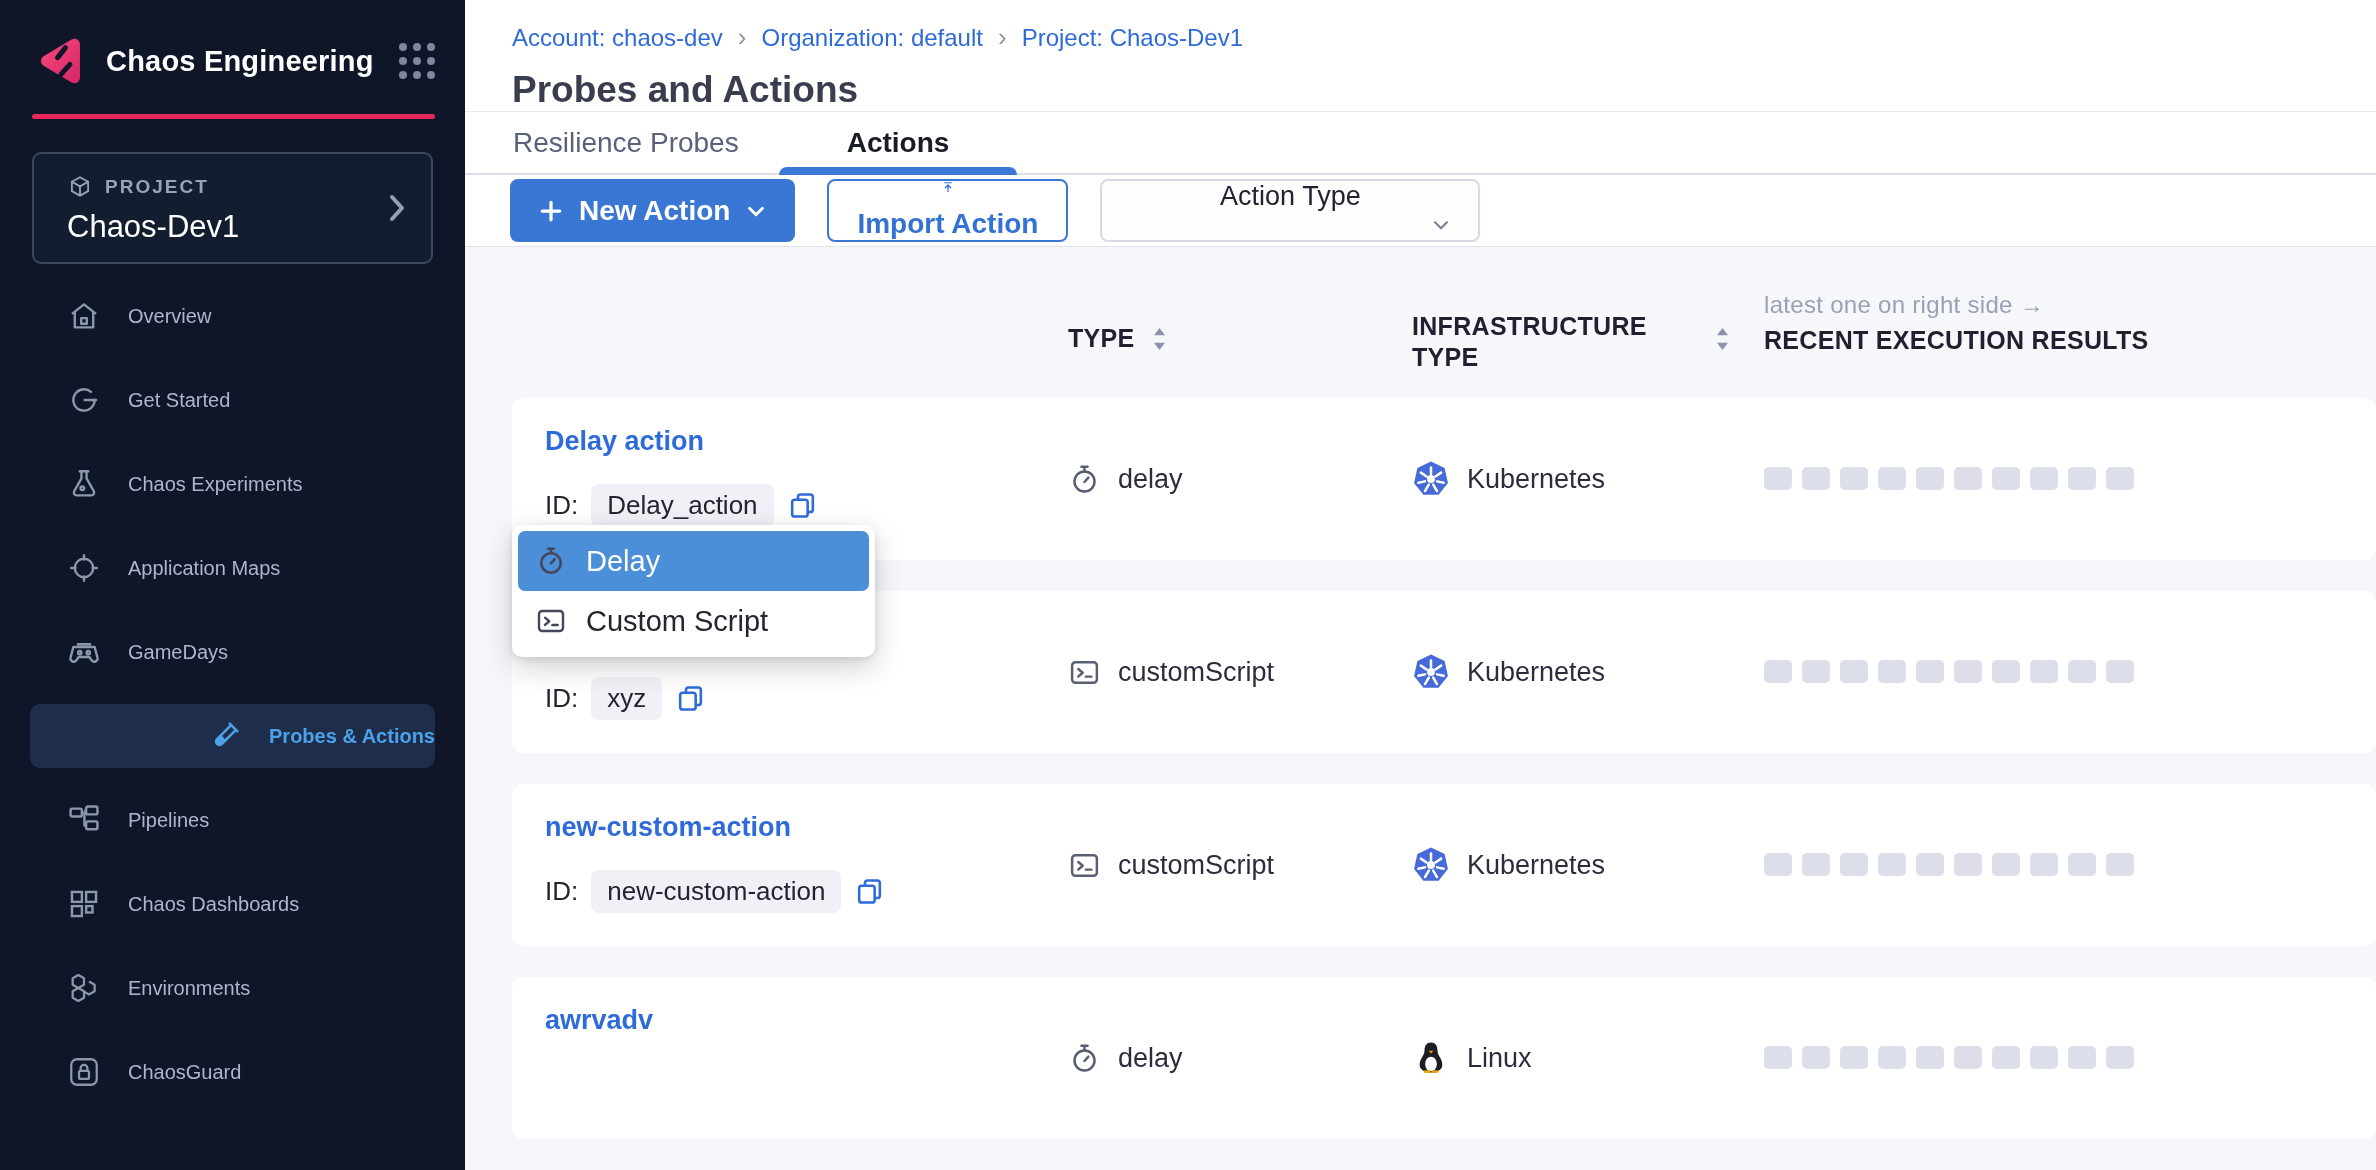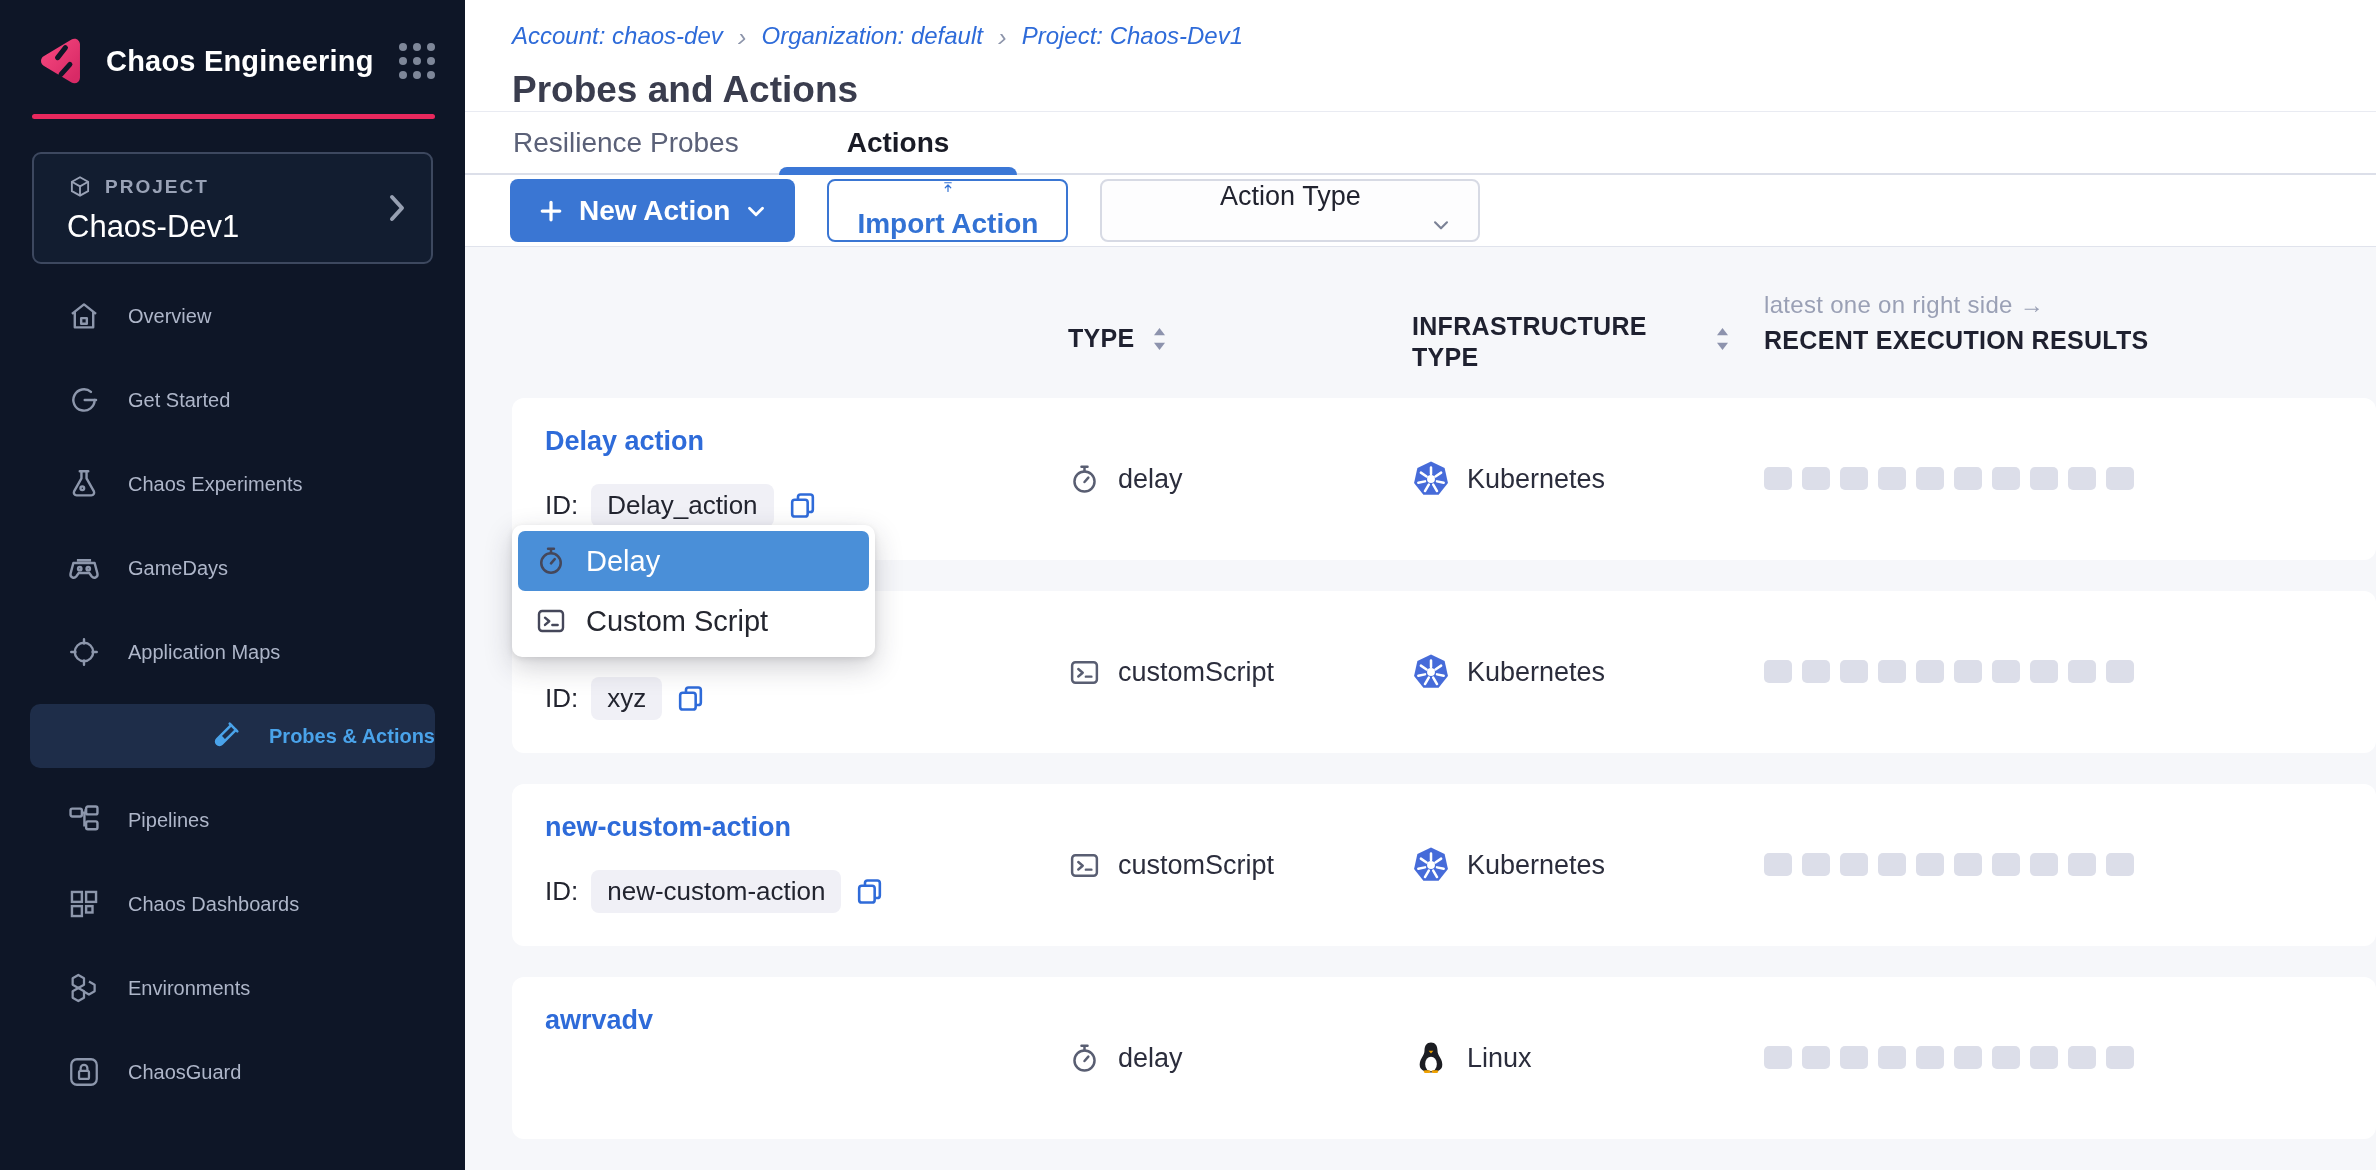--- a/index.html
+++ b/index.html
@@ -34,21 +34,21 @@
   .nav-item .nav-icon { width:34px; height:34px; color:#8d97ac; flex:0 0 auto; }
   .nav-item .nav-icon svg { width:100%; height:100%; }
   .nav-item.selected { background:#1e2d49; color:#4aa3ea; font-weight:bold;justify-content:flex-end; }
   .nav-item.selected .nav-icon { color:#4aa3ea; }
 
   
   .main { position:absolute; left:465px; top:0; width:1911px; height:1170px;
           display:flex; flex-direction:column; }
 
   .page-header { height:140px; padding:22px 0 0 47px; border-bottom:1px solid #e9ebf2; }
-  .breadcrumb { display:flex; gap:15px; font-size:24px;font-style:italic; }
+  .breadcrumb { display:flex; align-items:center; gap:15px; font-size:24px; }
   .breadcrumb a { color:#2e6bd9; text-decoration:none; cursor:pointer; }
   .crumb-sep { color:#8d95ab; font-size:26px; }
   .page-title { margin-top:16px; font-size:37px; font-weight:bold; color:#3a3d4e; }
 
   .tabs-row { height:102px; display:flex; align-items:stretch; padding-left:8px;
               border-bottom:2px solid #dcdfe9; background:#fff; }
   .tab { display:flex; align-items:center; padding:0 40px; font-size:28px;
          color:#5b6178; cursor:pointer; position:relative; }
   .tab.active { padding:0 68px; font-weight:bold; color:#191b26; }
   .tab.active::after { content:""; position:absolute; left:0; right:0; bottom:-2px;
@@ -177,36 +177,36 @@
       <span class="nav-icon">
         <svg viewBox="0 0 24 24" fill="none" stroke="currentColor" stroke-width="1.7" stroke-linecap="round" stroke-linejoin="round">
           <path d="M9 3h6M10.2 3v5L5 17.2A2 2 0 0 0 6.8 20h10.4a2 2 0 0 0 1.8-2.8L13.8 8V3"></path>
           <circle cx="10.8" cy="15" r="1.3"></circle>
         </svg>
       </span>
       <span>Chaos Experiments</span>
     </div>
     <div class="nav-item">
       <span class="nav-icon">
+        <svg viewBox="0 0 24 24" fill="none" stroke="currentColor" stroke-width="1.7" stroke-linecap="round">
+          <circle cx="12" cy="12" r="6.5"></circle>
+            <path d="M12 3v3M12 18v3M3 12h3M18 12h3"></path>
+        </svg>
+      </span>
+      <span>Application Maps</span>
+    </div>
+    <div class="nav-item">
+      <span class="nav-icon">
         <svg viewBox="0 0 24 24" fill="none" stroke="currentColor" stroke-width="1.7" stroke-linejoin="round">
           <path d="M7 6.5h10M4.5 8.5h15l2 7.5a2.3 2.3 0 0 1-4 2l-1.8-2.5H8.3L6.5 18a2.3 2.3 0 0 1-4-2z"></path>
           <circle cx="9" cy="12.5" r="1.2"></circle>
             <circle cx="15" cy="12.5" r="1.2"></circle>
         </svg>
       </span>
       <span>GameDays</span>
-    </div>
-    <div class="nav-item">
-      <span class="nav-icon">
-        <svg viewBox="0 0 24 24" fill="none" stroke="currentColor" stroke-width="1.7" stroke-linecap="round">
-          <circle cx="12" cy="12" r="6.5"></circle>
-            <path d="M12 3v3M12 18v3M3 12h3M18 12h3"></path>
-        </svg>
-      </span>
-      <span>Application Maps</span>
     </div>
     <div class="nav-item selected">
       <span class="nav-icon">
         <svg viewBox="0 0 24 24" fill="none" stroke="currentColor" stroke-width="1.8" stroke-linecap="round">
           <g transform="rotate(45 12 12)">
             <path d="M9.6 13.5v4a2.4 2.4 0 0 0 4.8 0v-4z" fill="currentColor" stroke="none"></path>
             <path d="M9.6 3.5v14a2.4 2.4 0 0 0 4.8 0v-14"></path>
             <path d="M8.2 3.5h7.6"></path>
           </g>
         </svg>

